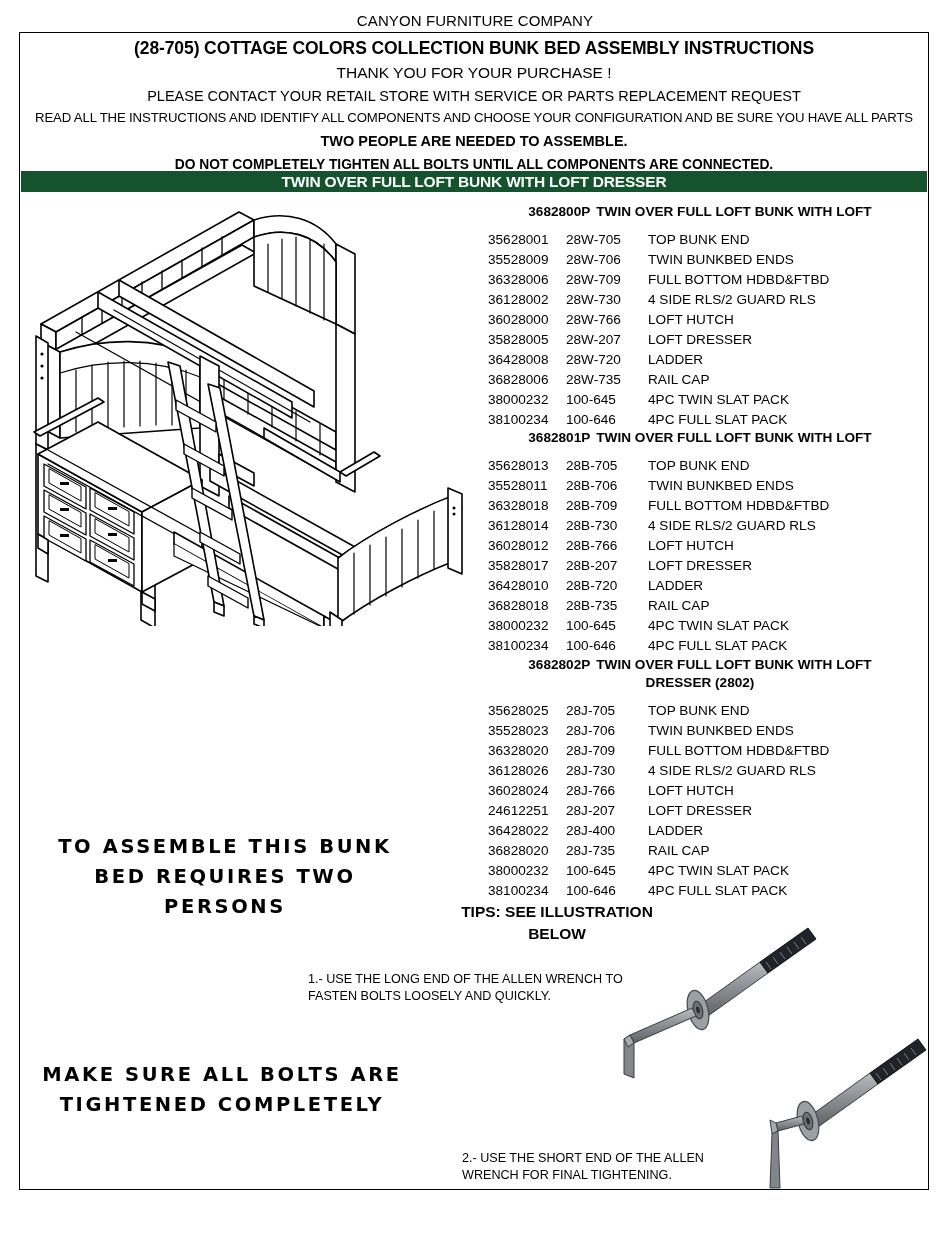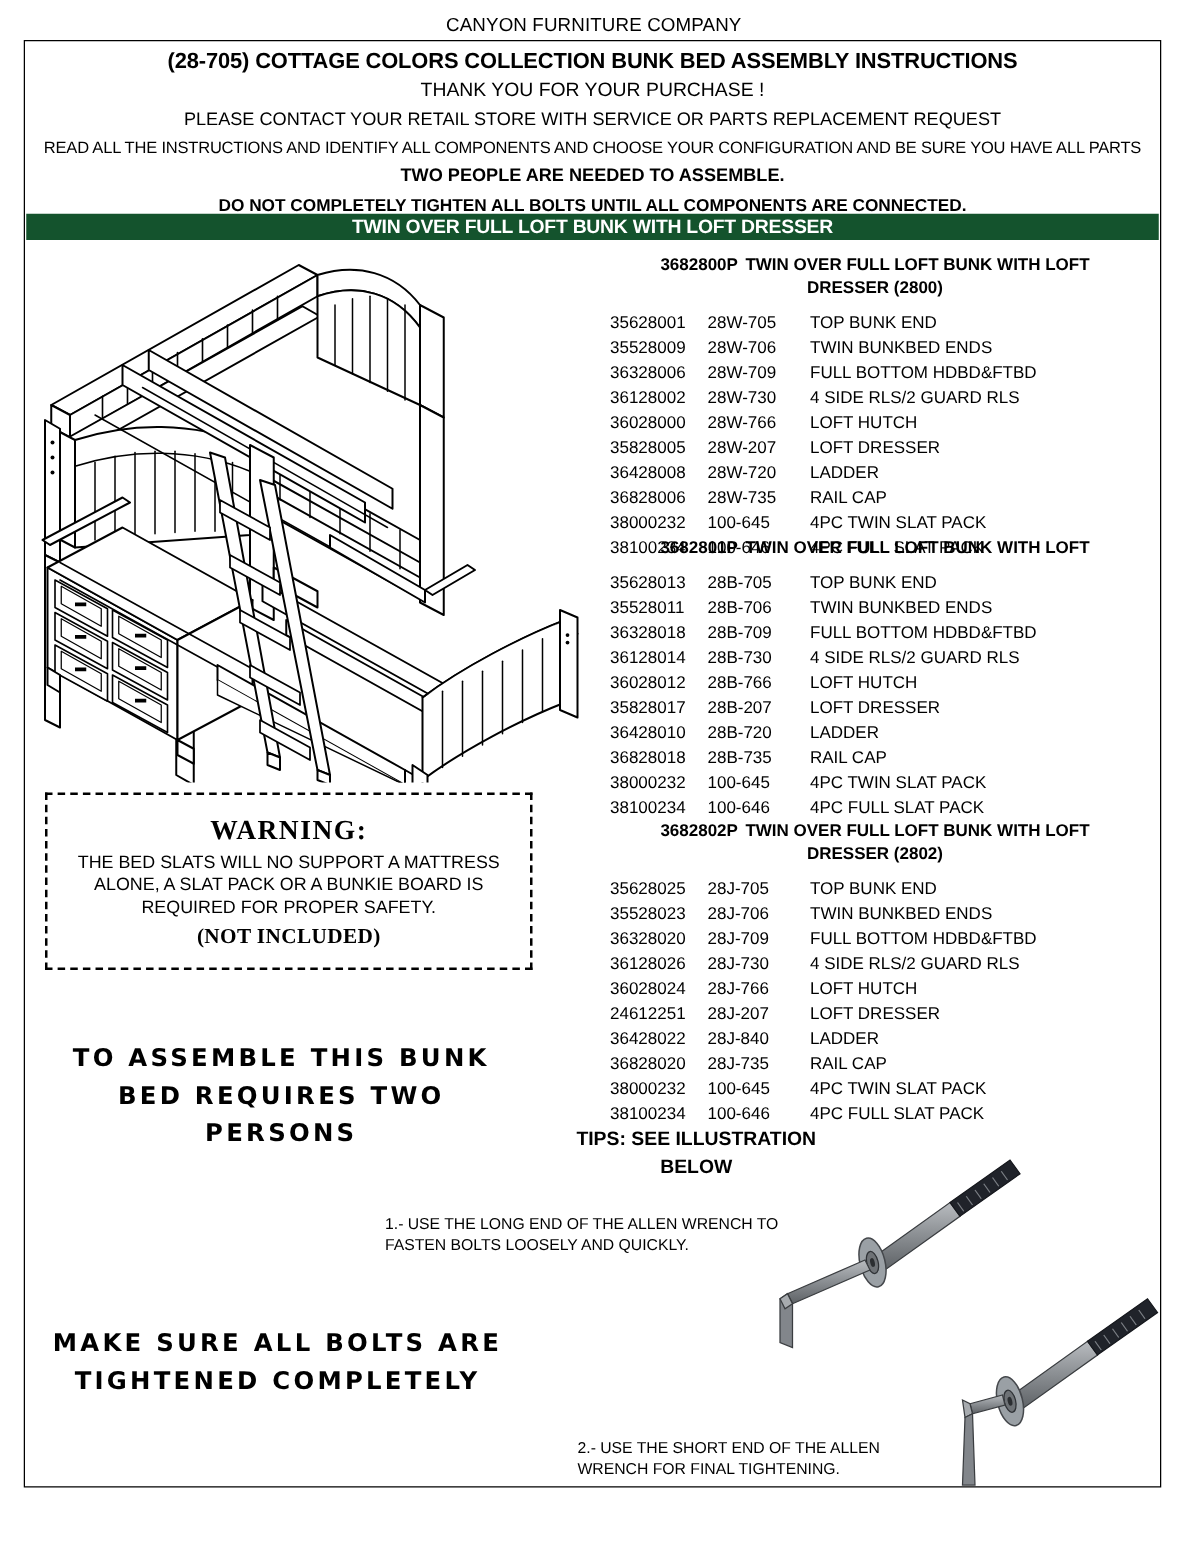--- a/index.html
+++ b/index.html
@@ -280,37 +280,27 @@
         <path d="M168,292 L208,314 L208,324 L168,302 Z"></path>
         <path d="M176,336 L216,358 L216,368 L176,346 Z"></path>
         <path d="M184,380 L224,402 L224,412 L184,390 Z"></path>
       </g>
       <path d="M190,406 L190,416 L200,420 L200,410 Z"></path>
       <path d="M230,420 L230,428 L240,432 L240,424 Z"></path>
     </g>
   </svg>
   </div>
 
-  <div class="warnbox">
-    <div class="warn-title">WARNING:</div>
-    <div class="warn-body">
-      <div>THE BED SLATS WILL NO SUPPORT A MATTRESS</div>
-      <div>ALONE, A SLAT PACK OR A BUNKIE BOARD IS</div>
-      <div>REQUIRED FOR PROPER SAFETY.</div>
-    </div>
-    <div class="warn-foot">(NOT INCLUDED)</div>
-  </div>
 
   <div class="slogan slogan-1">TO ASSEMBLE THIS BUNK BED REQUIRES TWO PERSONS</div>
   <div class="slogan slogan-2">MAKE SURE ALL BOLTS ARE TIGHTENED COMPLETELY</div>
 
   <div class="parts parts-1">
     <div class="parts-title">
       <span class="code">3682800P</span><span>TWIN OVER FULL LOFT BUNK WITH LOFT</span>
-      <div>DRESSER (2800)</div>
     </div>
     <div class="parts-rows">
         <div class="prow">
           <div class="c-sku">35628001</div>
           <div class="c-part">28W-705</div>
           <div class="c-desc">TOP BUNK END</div>
         </div>
         <div class="prow">
           <div class="c-sku">35528009</div>
           <div class="c-part">28W-706</div>
@@ -448,21 +438,21 @@
           <div class="c-part">28J-766</div>
           <div class="c-desc">LOFT HUTCH</div>
         </div>
         <div class="prow">
           <div class="c-sku">24612251</div>
           <div class="c-part">28J-207</div>
           <div class="c-desc">LOFT DRESSER</div>
         </div>
         <div class="prow">
           <div class="c-sku">36428022</div>
-          <div class="c-part">28J-840</div>
+          <div class="c-part">28J-400</div>
           <div class="c-desc">LADDER</div>
         </div>
         <div class="prow">
           <div class="c-sku">36828020</div>
           <div class="c-part">28J-735</div>
           <div class="c-desc">RAIL CAP</div>
         </div>
         <div class="prow">
           <div class="c-sku">38000232</div>
           <div class="c-part">100-645</div>

